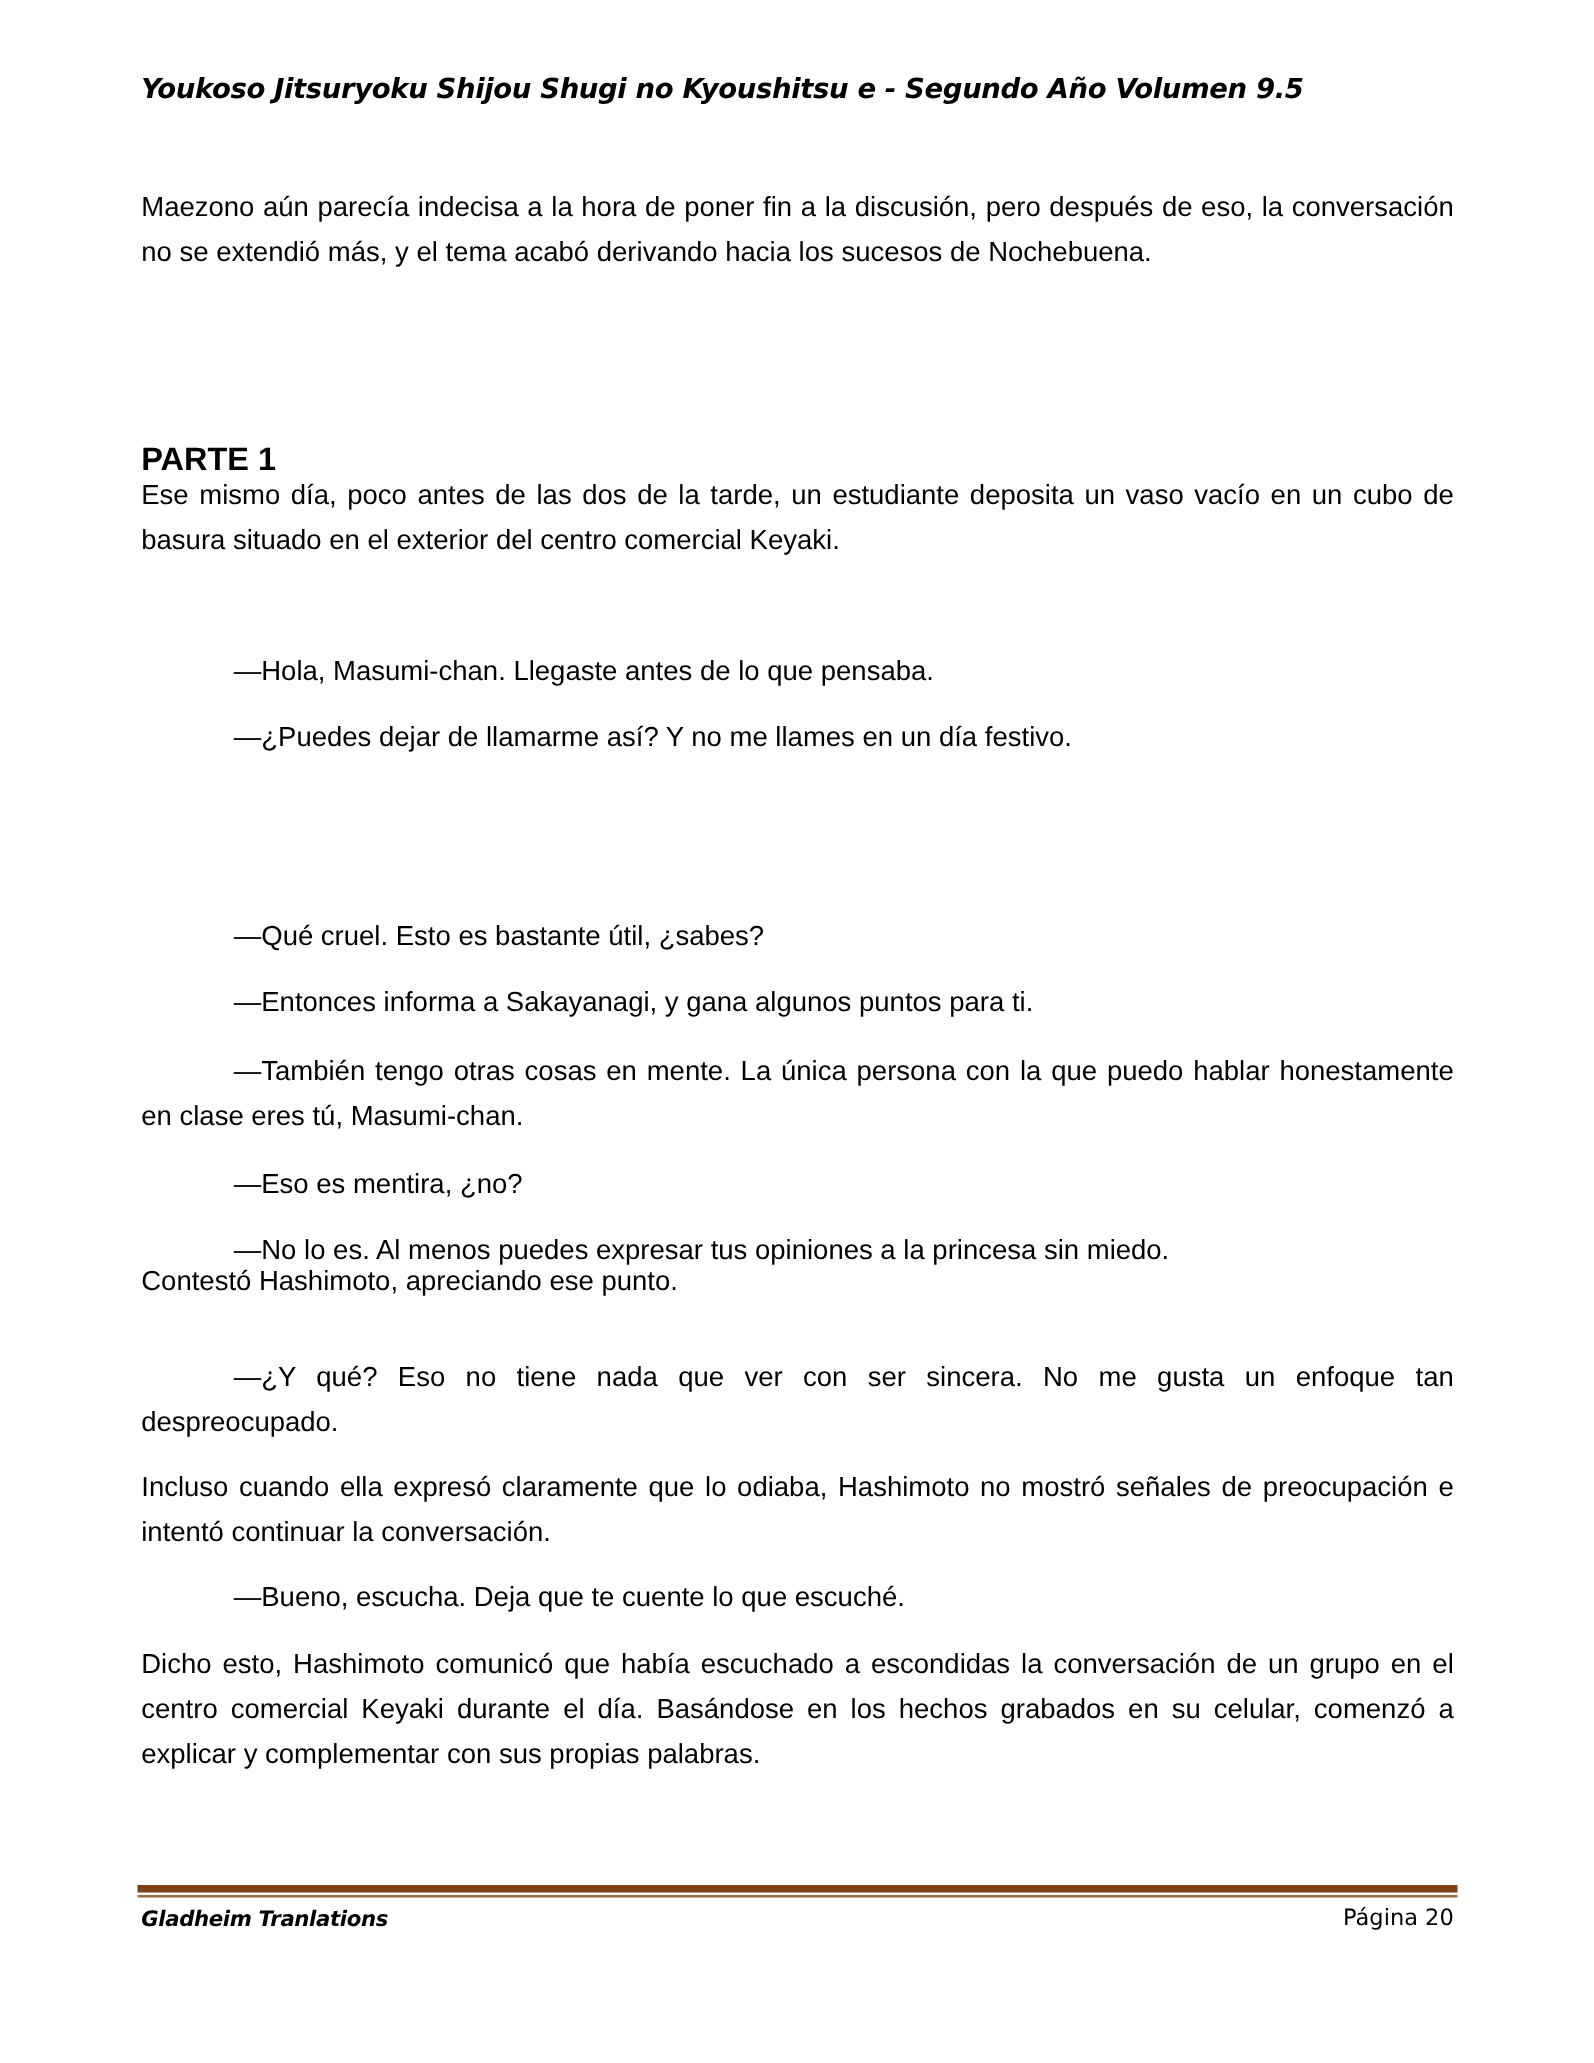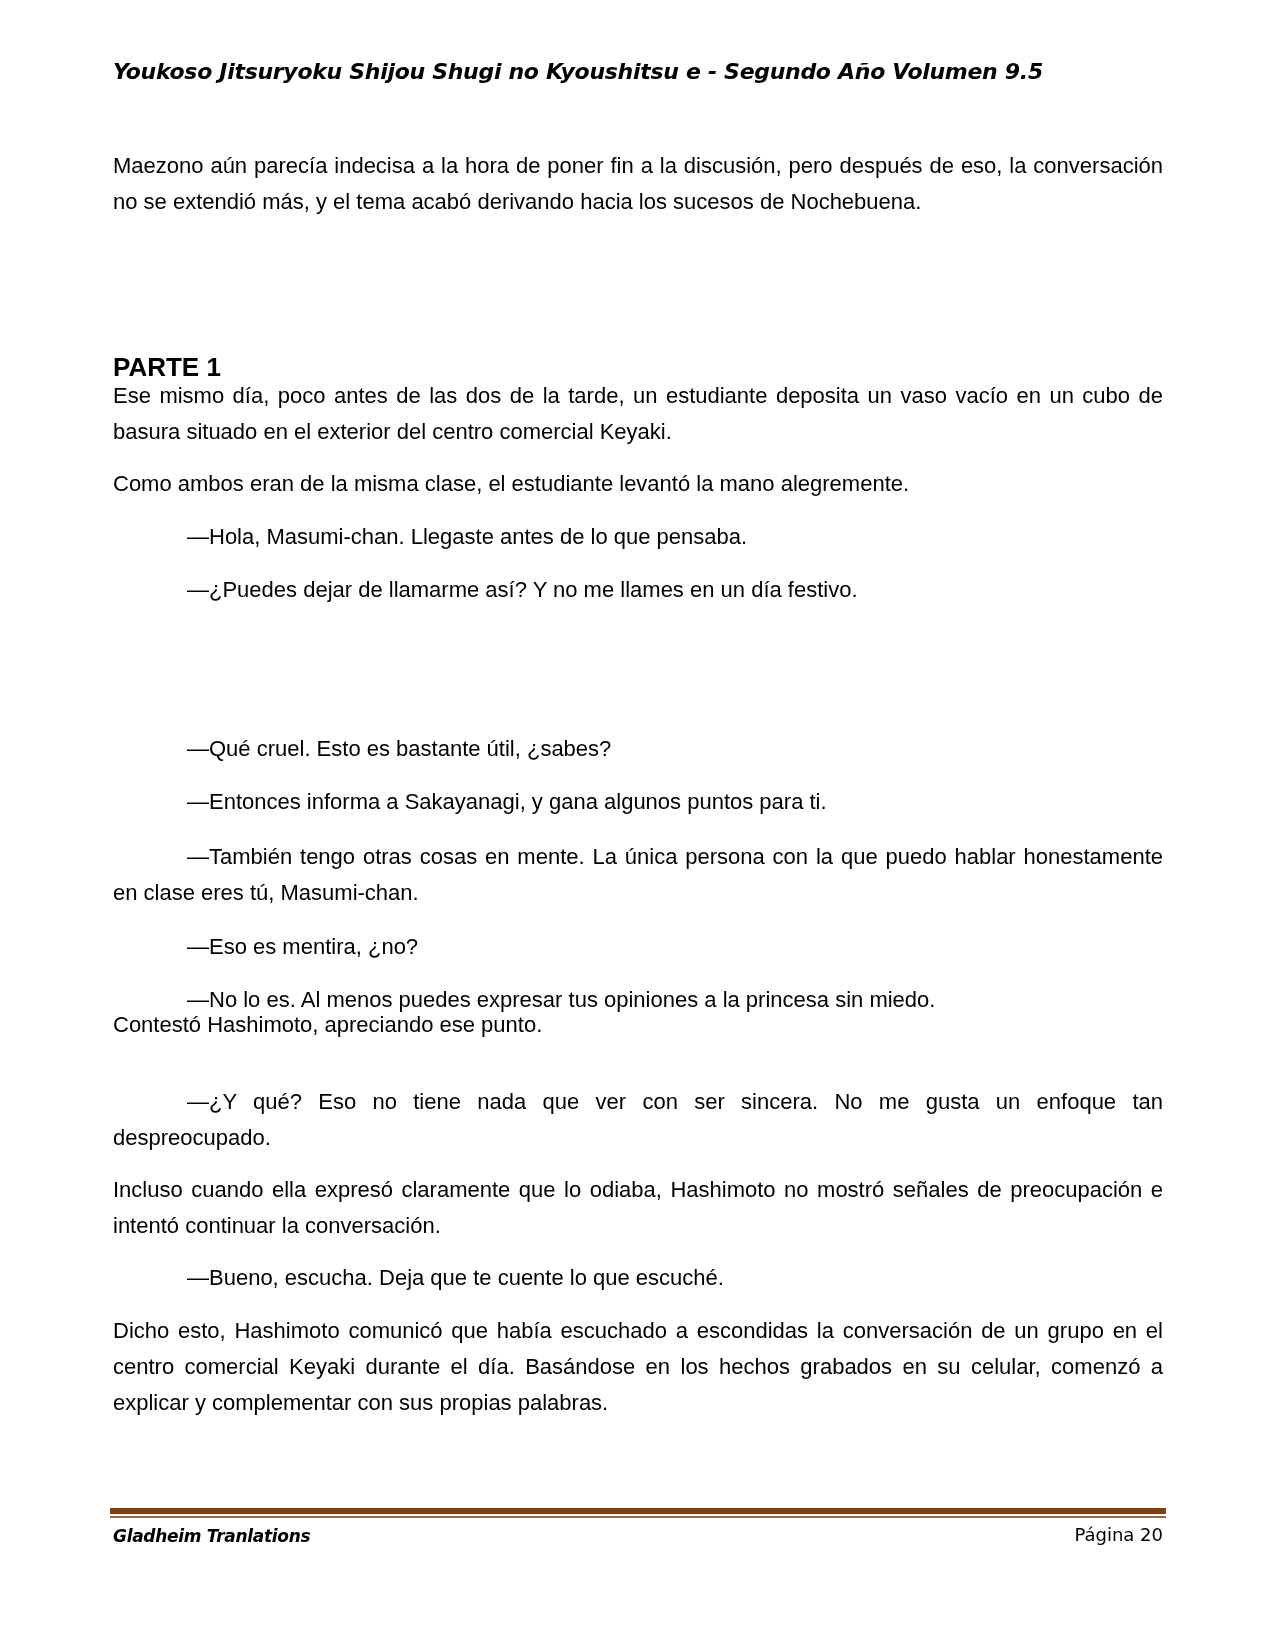--- a/index.html
+++ b/index.html
@@ -40,21 +40,20 @@
 
 <div class="page">
 
   <div class="running-header">Youkoso Jitsuryoku Shijou Shugi no Kyoushitsu e - Segundo Año Volumen 9.5</div>
 
   <p class="para" style="top:148px">Maezono aún parecía indecisa a la hora de poner fin a la discusión, pero después de eso, la conversación no se extendió más, y el tema acabó derivando hacia los sucesos de Nochebuena.</p>
 
   <div class="heading">PARTE 1</div>
 
   <p class="para" style="top:378px">Ese mismo día, poco antes de las dos de la tarde, un estudiante deposita un vaso vacío en un cubo de basura situado en el exterior del centro comercial Keyaki.</p>
-  <p class="para left" style="top:466px">Como ambos eran de la misma clase, el estudiante levantó la mano alegremente.</p>
   <p class="para dialogue left" style="top:519px">—Hola, Masumi-chan. Llegaste antes de lo que pensaba.</p>
   <p class="para dialogue left" style="top:572px">—¿Puedes dejar de llamarme así? Y no me llames en un día festivo.</p>
   <p class="para dialogue left" style="top:731px">—Qué cruel. Esto es bastante útil, ¿sabes?</p>
   <p class="para dialogue left" style="top:784px">—Entonces informa a Sakayanagi, y gana algunos puntos para ti.</p>
   <p class="para dialogue" style="top:839px">—También tengo otras cosas en mente. La única persona con la que puedo hablar honestamente en clase eres tú, Masumi-chan.</p>
   <p class="para dialogue left" style="top:929px">—Eso es mentira, ¿no?</p>
   <p class="para dialogue left" style="top:982px">—No lo es. Al menos puedes expresar tus opiniones a la princesa sin miedo.</p>
   <p class="para left" style="top:1007px">Contestó Hashimoto, apreciando ese punto.</p>
   <p class="para dialogue" style="top:1084px">—¿Y qué? Eso no tiene nada que ver con ser sincera. No me gusta un enfoque tan despreocupado.</p>
   <p class="para dialogue left" style="top:1260px">—Bueno, escucha. Deja que te cuente lo que escuché.</p>

